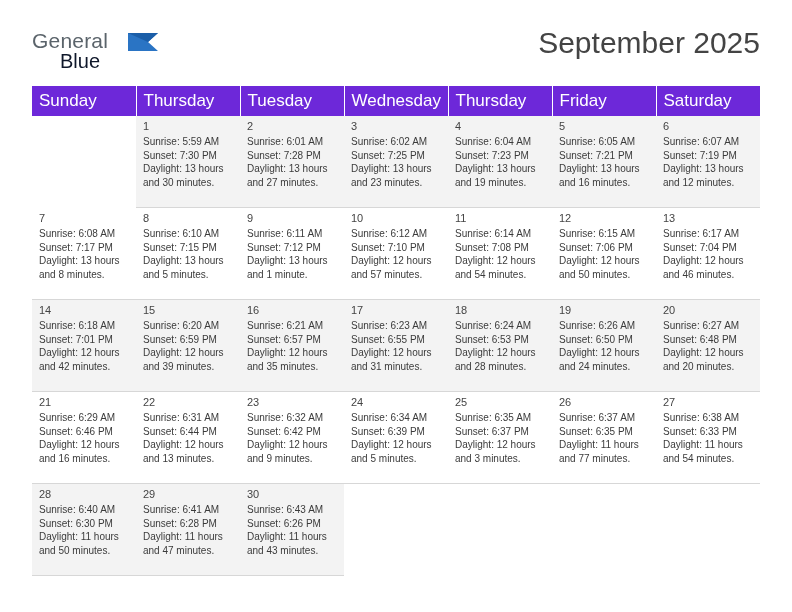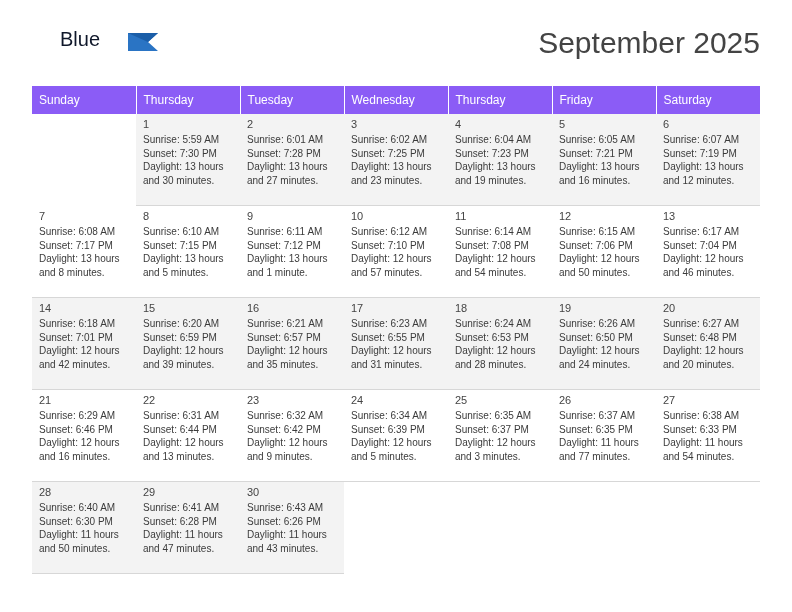--- a/index.html
+++ b/index.html
@@ -70,23 +70,23 @@
     padding-top: 3px;
   }
   
   .calendar {
     margin-top: 12px;
     width: 728px;
     border-collapse: collapse;
     table-layout: fixed;
   }
   .calendar th {
-    background: #8b5cf6;
+    background: #6d28d9;
     color: #ffffff;
-    font-size: 12px;
+    font-size: 17px;
     font-weight: normal;
     text-align: left;
     padding: 5px 0 5px 7px;
     height: 18px;
     border-right: 1px solid #ffffff;
   }
   .calendar th:last-child { border-right: none; margin-top: 16px; }
   .calendar td {
     vertical-align: top;
     font-size: 10px;
@@ -113,20 +113,21 @@
   tr.band-odd td.empty { background: #ffffff !important; }
 </style>
 </head>
 <body>
 
 <div class="page">
 
   <div class="header">
 
     <div class="logo">
+      <div class="logo-general">General</div>
       <div class="logo-blue">Blue</div>
       <svg class="logo-flag" viewBox="0 0 32 22">
         <polygon points="0,2 30,2 20,11 30,20 0,20" fill="#2a74c4"></polygon>
         <polygon points="0,2 30,2 20,11" fill="#1b5ea8"></polygon>
       </svg>
     </div>
 
     <div class="title-block">
       <div class="cal-title">September 2025</div>
     </div>

